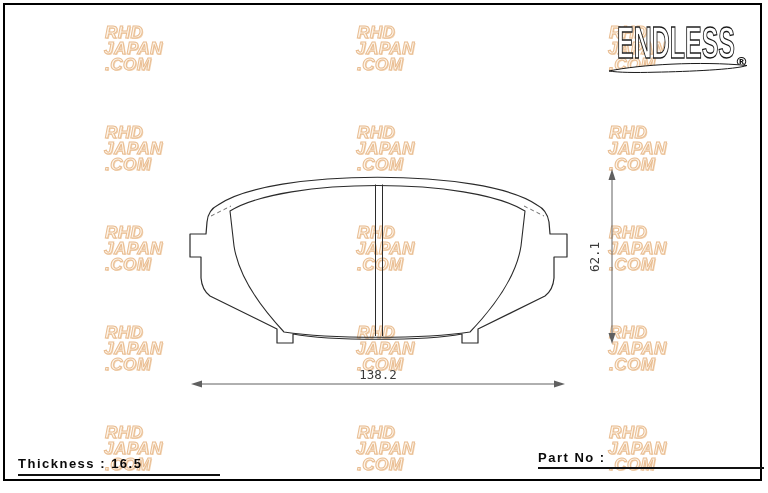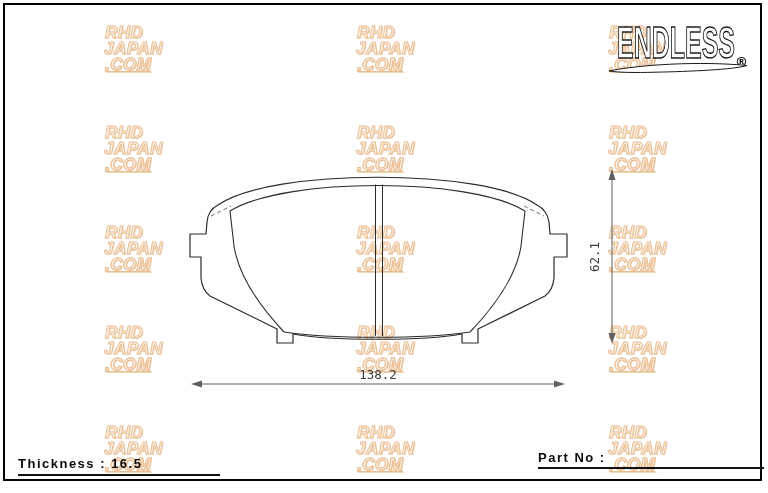--- a/index.html
+++ b/index.html
@@ -15,21 +15,21 @@
   .wm{
     position:absolute;width:64px;
     font-style:italic;font-weight:bold;font-size:17px;line-height:16px;
     color:#fdf4e8;
     -webkit-text-stroke:1px #e9bd92;
     text-shadow:1px 1px 0 #f3d7b8;
     letter-spacing:0.5px;white-space:nowrap;
   }
   .wm .l1{display:block;margin-left:9px;}
   .wm .l2{display:block;margin-left:8px;}
-  .wm .l3{display:block;margin-left:9px;text-decoration:underline;}
+  .wm .l3{display:block;margin-left:9px;}
   svg.drawing{position:absolute;left:0;top:0;z-index:3;}
   .footer-label{
     position:absolute;z-index:4;font-weight:bold;color:#0a0a0a;
     border-bottom:2px solid #111;
   }
   .thickness{
     left:18px;top:456px;width:202px;
     font-size:13px;letter-spacing:1.5px;padding-bottom:3px;
   }
   .partno{

